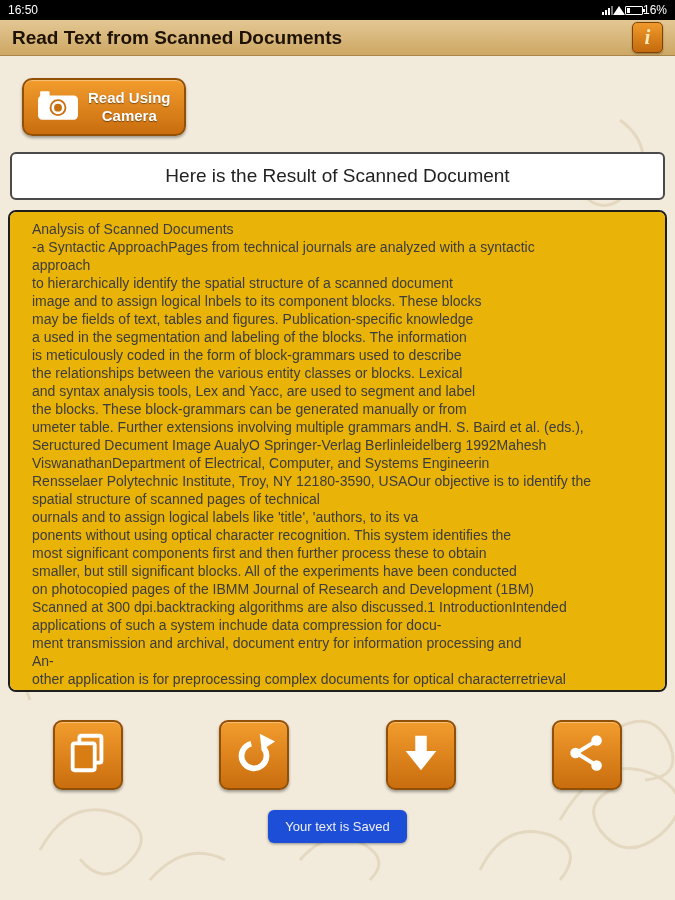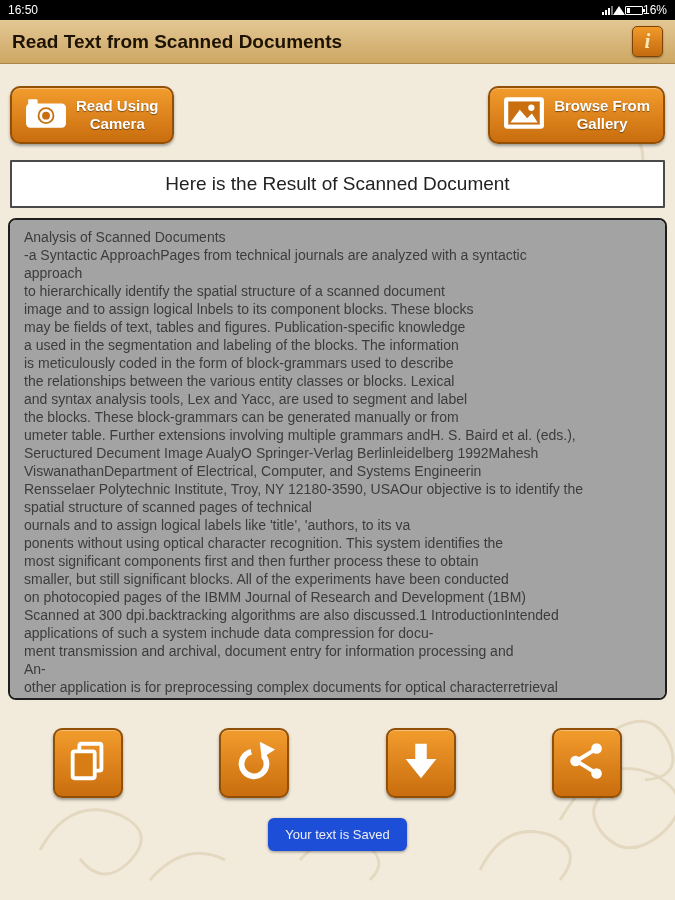--- a/index.html
+++ b/index.html
@@ -24,21 +24,21 @@
   .sig i { width:2px; background:#fff; display:block; }
   .sig i:nth-child(1){height:3px;} .sig i:nth-child(2){height:5px;}
   .sig i:nth-child(3){height:7px;} .sig i:nth-child(4){height:9px; background:#777;}
   .wifi { width:0; height:0; border-left:6px solid transparent; border-right:6px solid transparent; border-bottom:9px solid #fff; }
   .batt { width:18px; height:9px; border:1px solid #fff; border-radius:1px; position:relative; }
   .batt::after { content:""; position:absolute; left:1px; top:1px; bottom:1px; width:3px; background:#fff; }
   .batt::before { content:""; position:absolute; right:-3px; top:2px; width:2px; height:3px; background:#fff; }
 
   
   .title-bar {
-    height:44px;
+    height:36px;
     background:linear-gradient(#e3c794, #cda763);
     border-bottom:1px solid #a8854a;
     display:flex; align-items:center; justify-content:space-between;
     padding:0 12px;
   }
   .title-bar h1 { font-size:19px; font-weight:bold; color:#1d1204; }
   .info-btn {
     width:31px; height:31px; border-radius:5px;
     background:linear-gradient(#f09a2b, #c36b0e);
     border:1px solid #7e4203;
@@ -50,39 +50,40 @@
 
   
   .top-actions { display:flex; justify-content:space-between; padding:0 10px; margin-top:22px; }
   .big-btn {
     display:flex; align-items:center; gap:9px;
     height:58px; padding:0 13px; border-radius:10px;
     background:linear-gradient(#f29c2d, #c96d0e);
     border:2px solid #924f06;
     box-shadow:0 2px 3px rgba(0,0,0,.35), inset 0 1px 0 rgba(255,255,255,.35);
     cursor:pointer;
+    margin-left:12px;
   }
   .big-btn .lbl {
     color:#fff; font-weight:bold; font-size:15px; line-height:1.2;
     text-align:center; white-space:pre-line; text-shadow:0 1px 1px rgba(0,0,0,.45);
   }
 
   
   .result-heading {
     margin:16px 10px 0; background:#fff;
-    border:2px solid #4a4a4a; border-radius:1px;
+    border:2px solid #4a4a4a; border-radius:6px;
     padding:11px 8px; text-align:center;
     font-size:19px; color:#222;
   }
 
   
   .text-area {
     margin:10px 8px 0; height:482px;
-    background:#a3a3a3; border:2px solid #1e1e1e; border-radius:8px;
-    padding:8px 14px; overflow-y:auto;
+    background:#eab308; border:2px solid #1e1e1e; border-radius:8px;
+    padding:8px 22px; overflow-y:auto;
   }
   .text-area .txt {
     white-space:pre-wrap; font-size:14px; line-height:18px; color:#3c3c3c;
   }
 
   
   .bottom-actions { display:flex; justify-content:space-between; padding:0 53px; margin-top:28px; }
   .icon-btn {
     width:70px; height:70px; border-radius:9px;
     background:linear-gradient(#f29c2d, #c96d0e);
@@ -145,32 +146,20 @@
       <span>
         <svg width="42" height="32" viewBox="0 0 40 30">
           <rect x="3" y="2" width="9" height="5" rx="1" fill="#fff"></rect>
           <rect x="1" y="6" width="38" height="23" rx="4" fill="#fff"></rect>
           <circle cx="20" cy="17.5" r="8" fill="#c96f10"></circle>
           <circle cx="20" cy="17.5" r="5" fill="none" stroke="#fff" stroke-width="2.5"></circle>
         </svg>
       </span>
       <span class="lbl">Read Using
 Camera</span>
-    </div>
-    <div class="big-btn">
-      <span>
-        <svg width="42" height="34" viewBox="0 0 40 32">
-          <rect x="1" y="1" width="38" height="30" rx="3" fill="#fff"></rect>
-          <rect x="5" y="5" width="30" height="22" fill="#c96f10"></rect>
-          <circle cx="27" cy="11" r="3" fill="#fff"></circle>
-          <polygon points="7,25 16,13 23,21 27.5,16.5 33,25" fill="#fff"></polygon>
-        </svg>
-      </span>
-      <span class="lbl">Browse From
-Gallery</span>
     </div>
   </div>
 
   <div class="result-heading">Here is the Result of Scanned Document</div>
 
   <div class="text-area">
     <div class="txt">Analysis of Scanned Documents
 -a Syntactic ApproachPages from technical journals are analyzed with a syntactic
 approach
 to hierarchically identify the spatial structure of a scanned document

